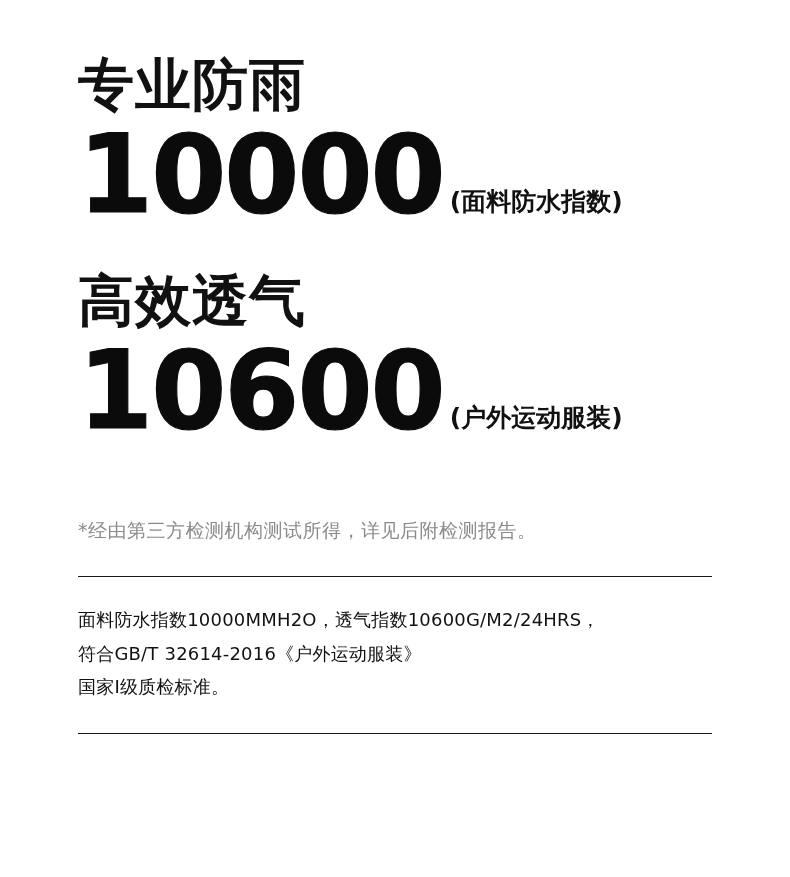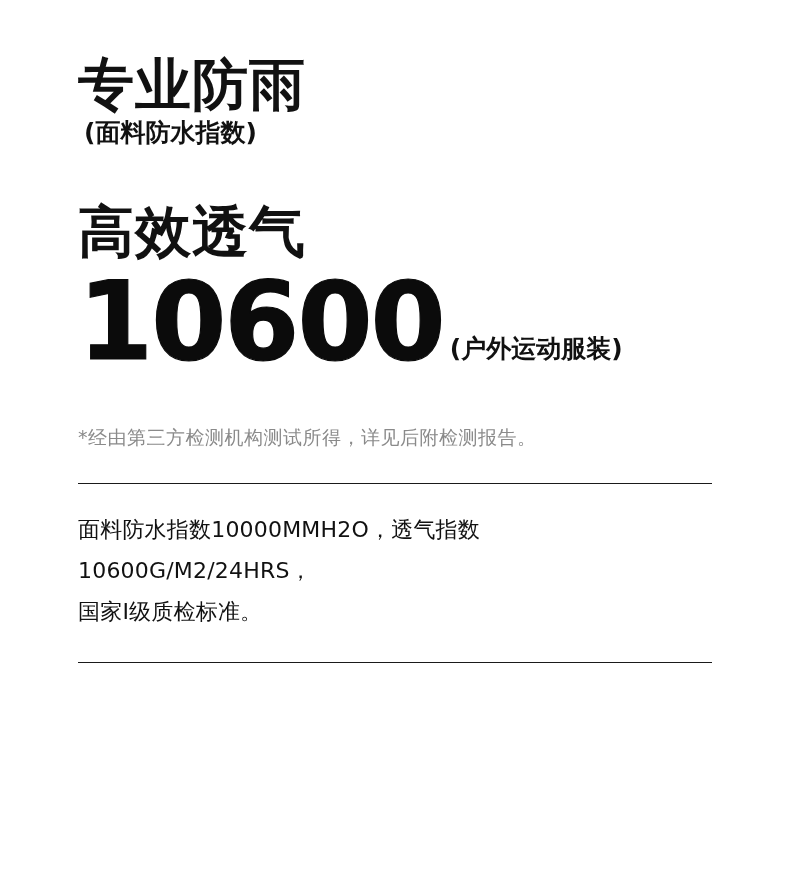--- a/index.html
+++ b/index.html
@@ -63,36 +63,36 @@
     color: #111111;
     line-height: 1;
     padding-bottom: 16px;
     padding-left: 6px;
     white-space: nowrap;
     font-family: "DejaVu Sans", "Liberation Sans", sans-serif;
     text-align: right;
   }
 
   .footnote {
-    margin-top: 48px;
+    margin-top: 72px;
     font-size: 19px;
     color: #8a8a8a;
     letter-spacing: 0.5px;
     font-family: "DejaVu Sans", "Liberation Sans", sans-serif;
   }
 
   .divider {
     height: 1px;
     background: #1a1a1a;
     margin-top: 32px;
   }
 
   .description {
     margin-top: 26px;
-    font-size: 22px;
+    font-size: 18px;
     line-height: 1.85;
     color: #111111;
     letter-spacing: 0.2px;
     font-family: "DejaVu Sans", "Liberation Sans", sans-serif;
   }
   .description p {
     margin: 0;
   }
 
   .divider.bottom {
@@ -100,36 +100,38 @@
   }
 </style>
 </head>
 <body>
 
 <div class="page">
 
   <section class="spec-block first">
     <h1 class="spec-title">专业防雨</h1>
     <div class="spec-value-row">
+      <div class="spec-number">10000</div>
       <div class="spec-unit">(面料防水指数)</div>
     </div>
   </section>
 
   <section class="spec-block second">
     <h1 class="spec-title">高效透气</h1>
     <div class="spec-value-row">
       <div class="spec-number">10600</div>
       <div class="spec-unit">(户外运动服装)</div>
     </div>
   </section>
 
   <div class="footnote">*经由第三方检测机构测试所得，详见后附检测报告。</div>
 
   <div class="divider"></div>
 
   <div class="description">
     <p>面料防水指数10000MMH2O，透气指数10600G/M2/24HRS，</p>
+    <p>符合GB/T 32614-2016《户外运动服装》</p>
     <p>国家Ⅰ级质检标准。</p>
   </div>
 
   <div class="divider bottom"></div>
 
 </div>
 
 </body></html>

